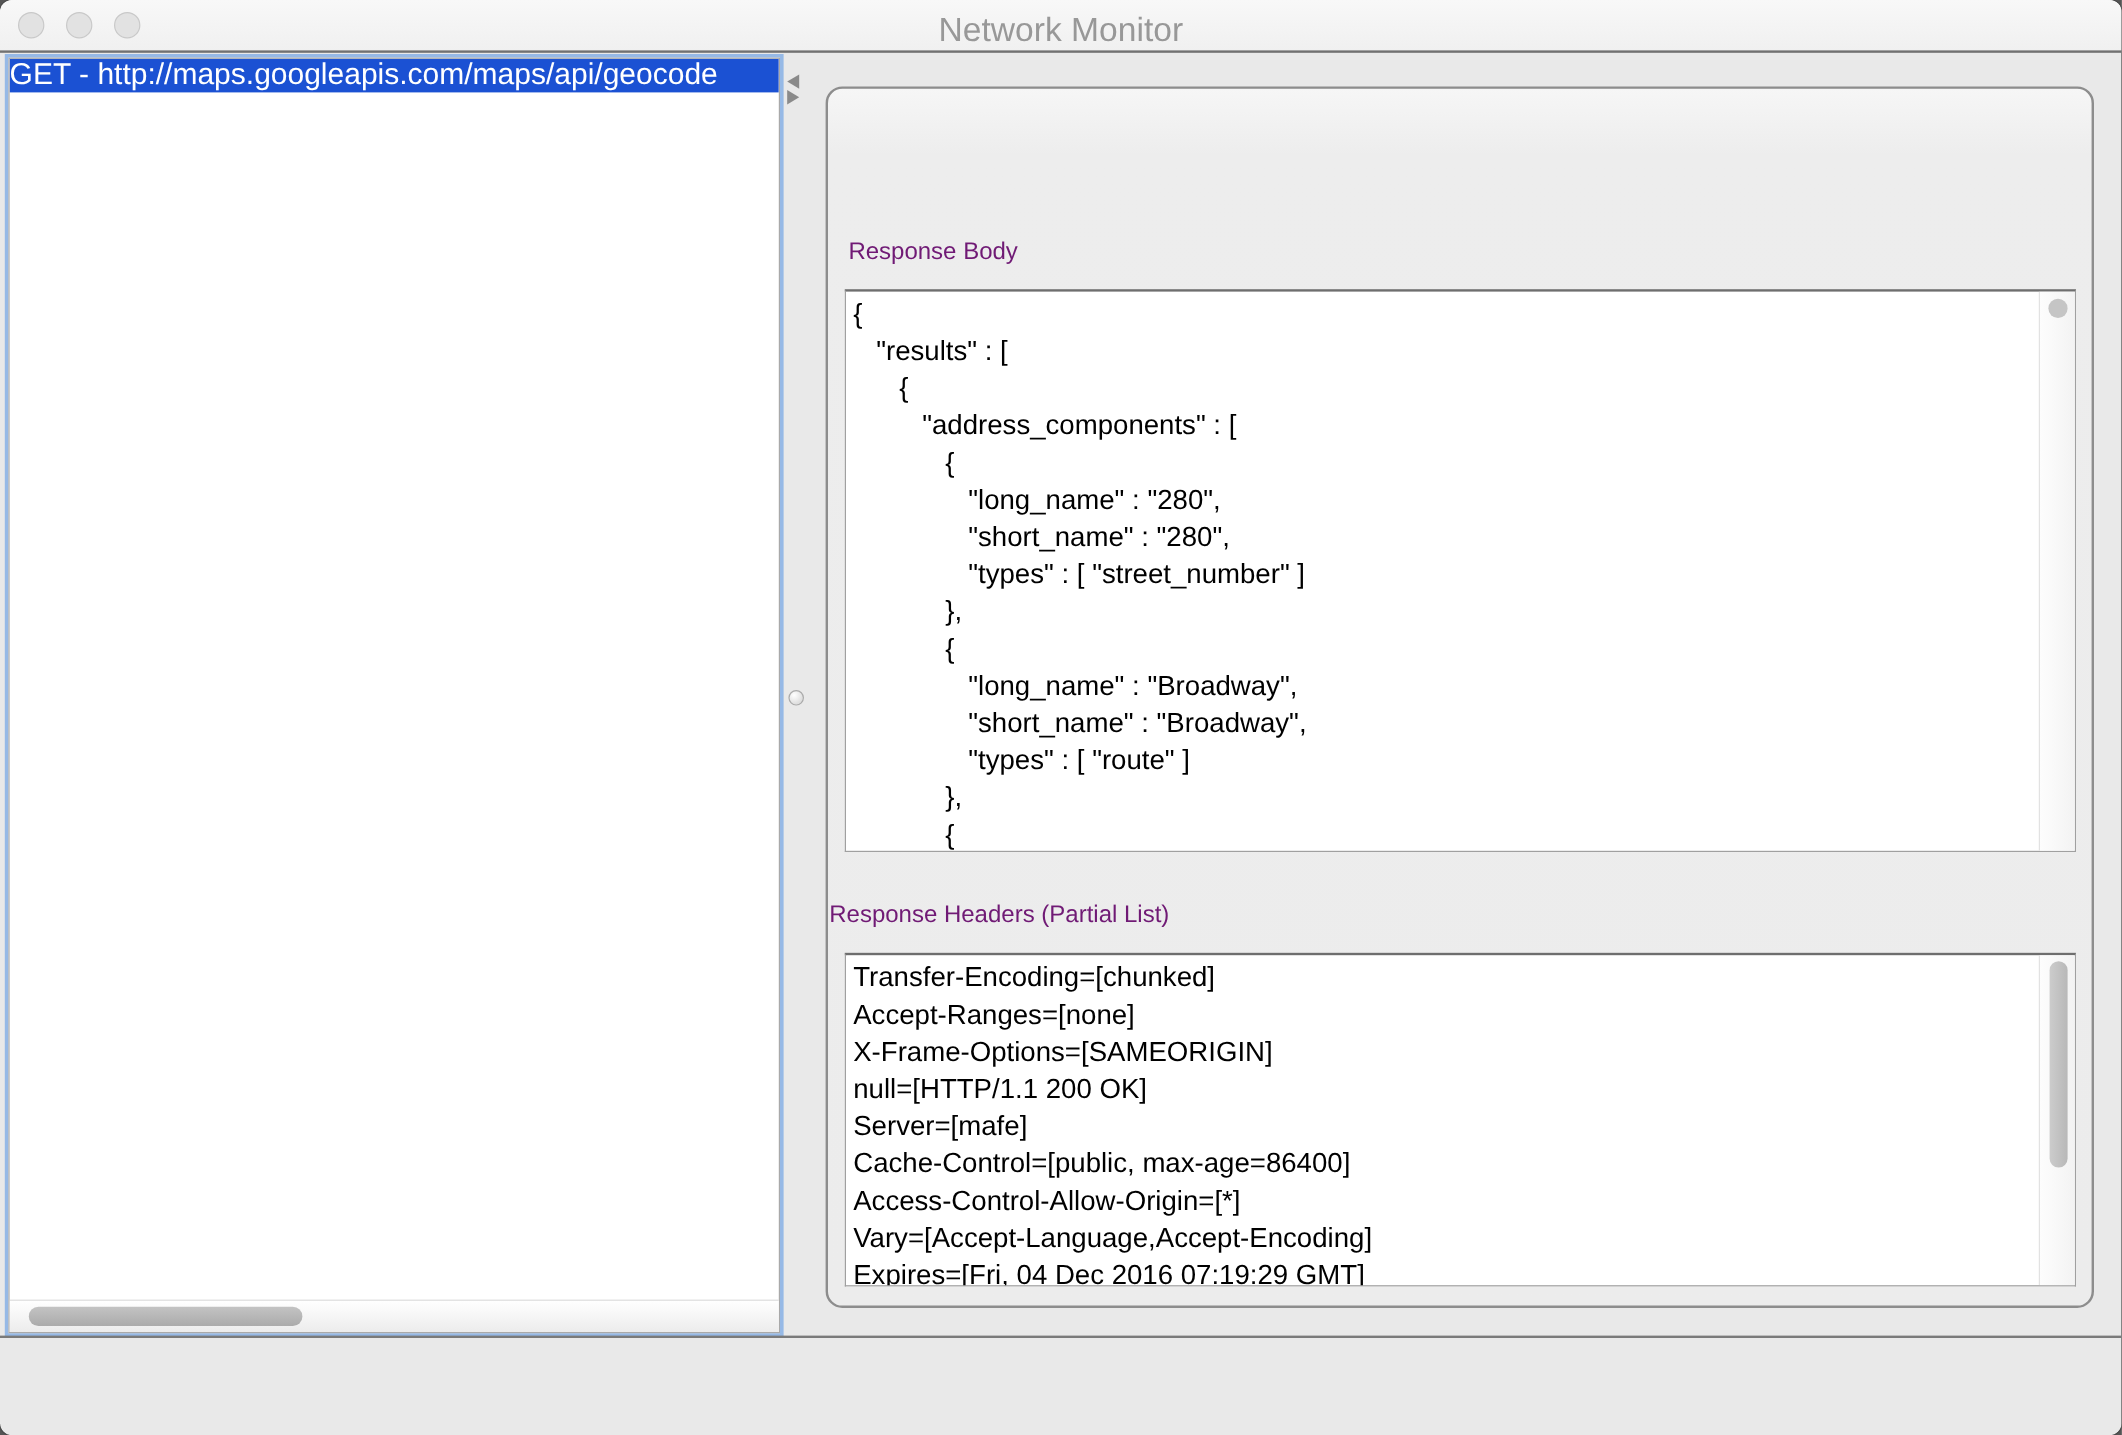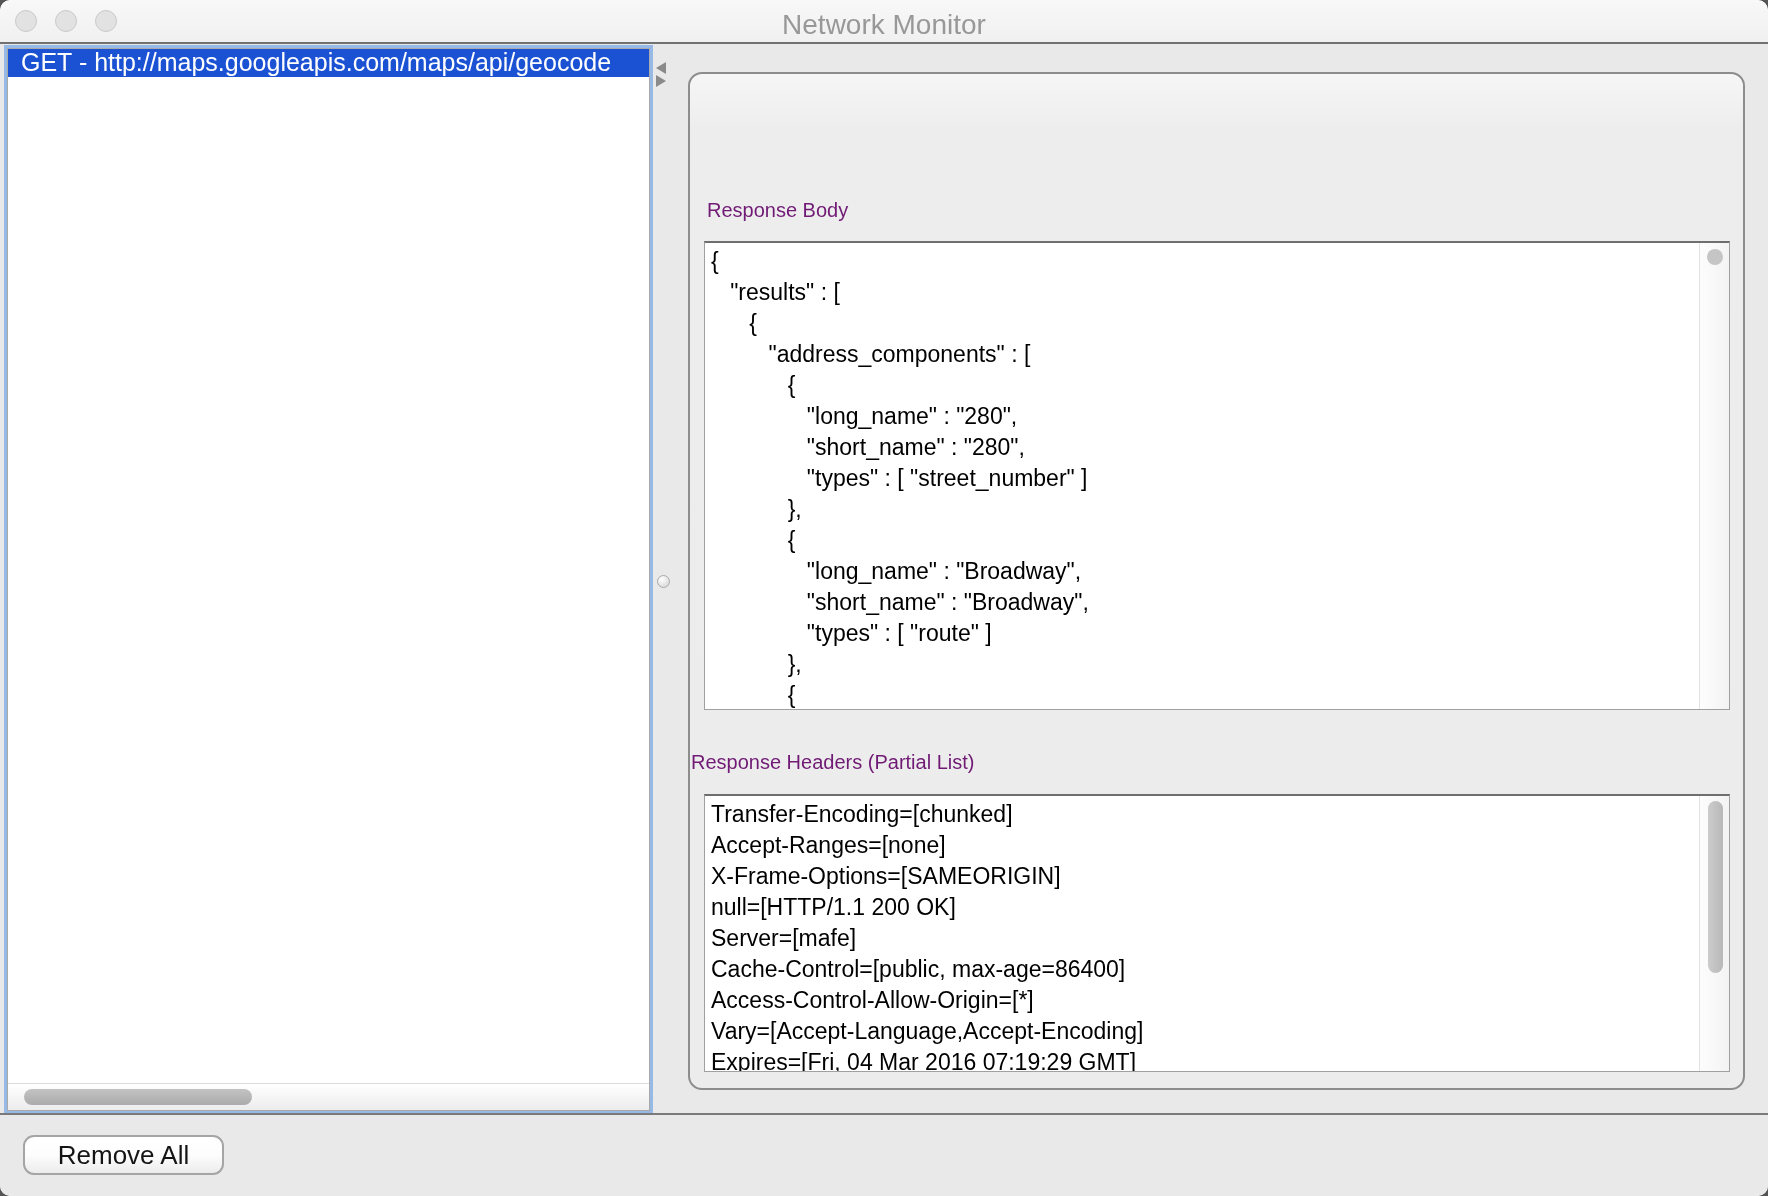--- a/index.html
+++ b/index.html
@@ -29,21 +29,21 @@
   
   .left-panel {
     position:absolute; left:7px; top:48px; width:643px; height:1063px;
     background:#ffffff; border:1px solid #a9a9a9;
     box-shadow:0 0 0 3px #96b9e6;
     overflow:hidden;
   }
   .list-row {
     position:absolute; left:0; top:0; width:100%; height:28px;
     background:#1b51d3; color:#ffffff;
-    font-size:25px; line-height:27px; padding-left:13px;
+    font-size:25px; line-height:27px; padding-left:0;
     white-space:nowrap; overflow:hidden;
   }
   .h-scrollbar {
     position:absolute; left:0; bottom:0; width:100%; height:27px;
     background:linear-gradient(#ffffff,#ececec);
     border-top:1px solid #dcdcdc;
   }
   .h-thumb {
     position:absolute; left:16px; top:5px; width:228px; height:16px;
     border-radius:8px; background:linear-gradient(#c3c3c3,#ababab);
@@ -188,24 +188,21 @@
   <div class="box-label lbl-headers">Response Headers (Partial List)</div>
   <div class="textbox tb-headers">
     <pre>Transfer-Encoding=[chunked]
 Accept-Ranges=[none]
 X-Frame-Options=[SAMEORIGIN]
 null=[HTTP/1.1 200 OK]
 Server=[mafe]
 Cache-Control=[public, max-age=86400]
 Access-Control-Allow-Origin=[*]
 Vary=[Accept-Language,Accept-Encoding]
-Expires=[Fri, 04 Mar 2016 07:19:29 GMT]</pre>
+Expires=[Fri, 04 Dec 2016 07:19:29 GMT]</pre>
     <div class="v-scrollbar">
       <div class="v-thumb-pill"></div>
     </div>
   </div>
 
   <div class="content-bottom-line"></div>
-  <div class="bottom-bar">
-    <button class="remove-all">Remove All</button>
-  </div>
 
 </div>
 
 </body></html>

